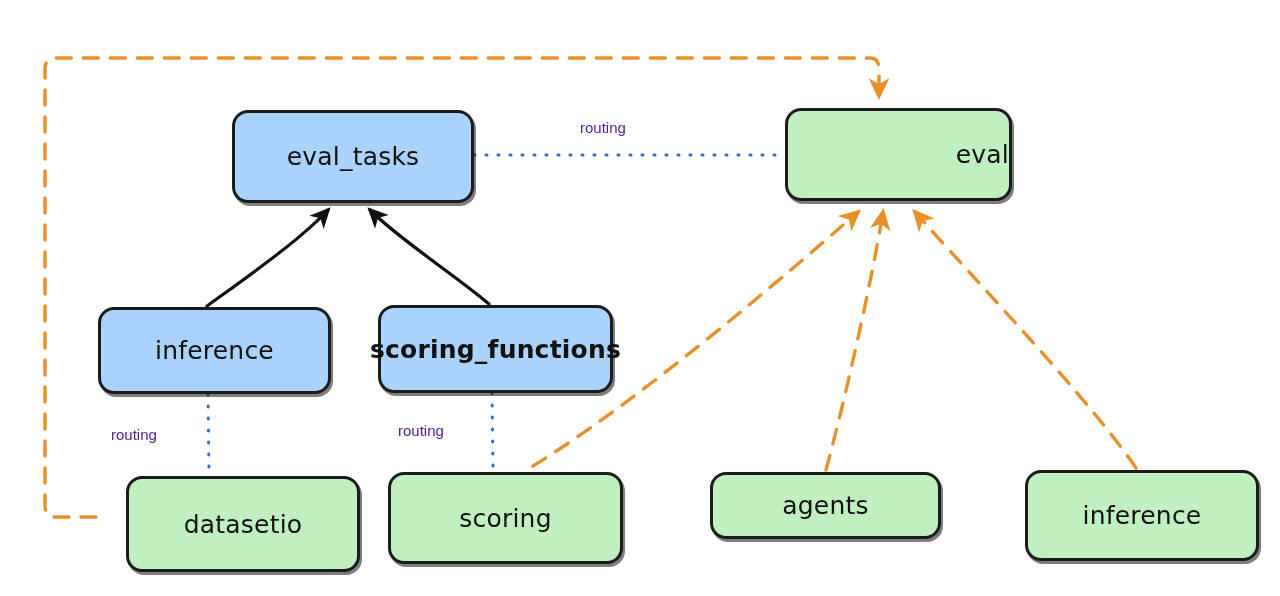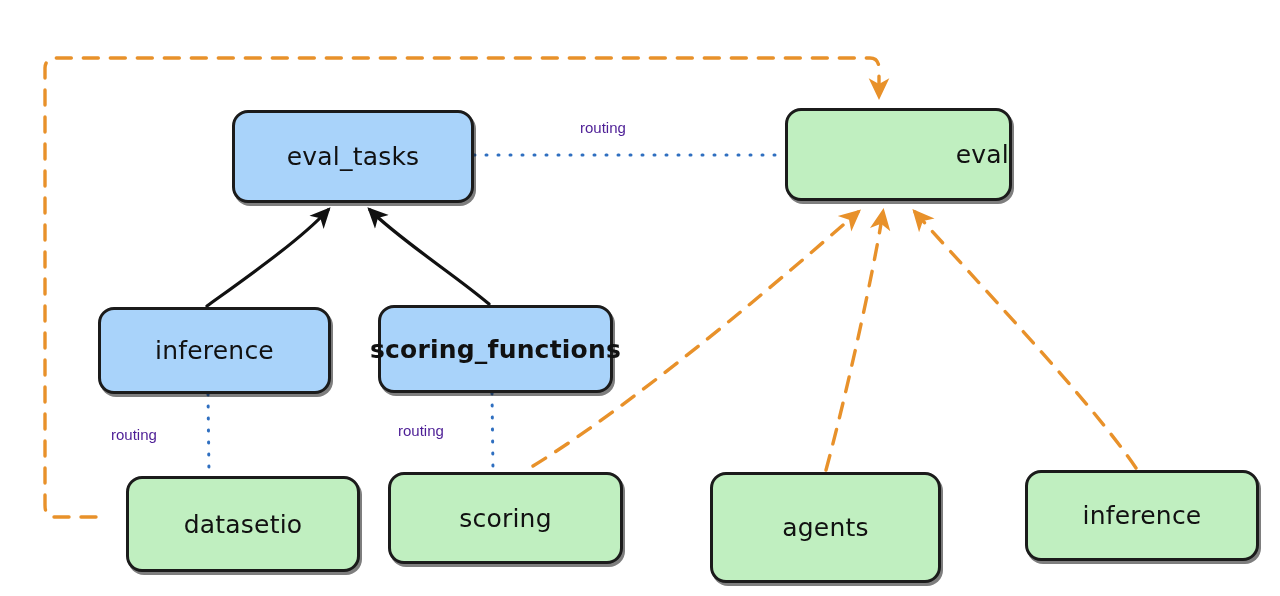--- a/index.html
+++ b/index.html
@@ -110,21 +110,21 @@
   </div>
 
   <div class="node green" style="left:97px; top:476px; width:234px; height:96px;margin-left:29px;">
     <span class="node-label">datasetio</span>
   </div>
 
   <div class="node green" style="left:388px; top:472px; width:235px; height:92px;">
     <span class="node-label">scoring</span>
   </div>
 
-  <div class="node green" style="left:710px; top:472px; width:231px; height:111px;">
+  <div class="node green" style="left:710px; top:472px; width:231px; height:67px;">
     <span class="node-label">agents</span>
   </div>
 
   <div class="node green" style="left:1025px; top:470px; width:234px; height:91px;">
     <span class="node-label">inference</span>
   </div>
 
   <div class="edge-label" style="left:580px; top:119px;">routing</div>
 
   <div class="edge-label" style="left:111px; top:426px;">routing</div>

